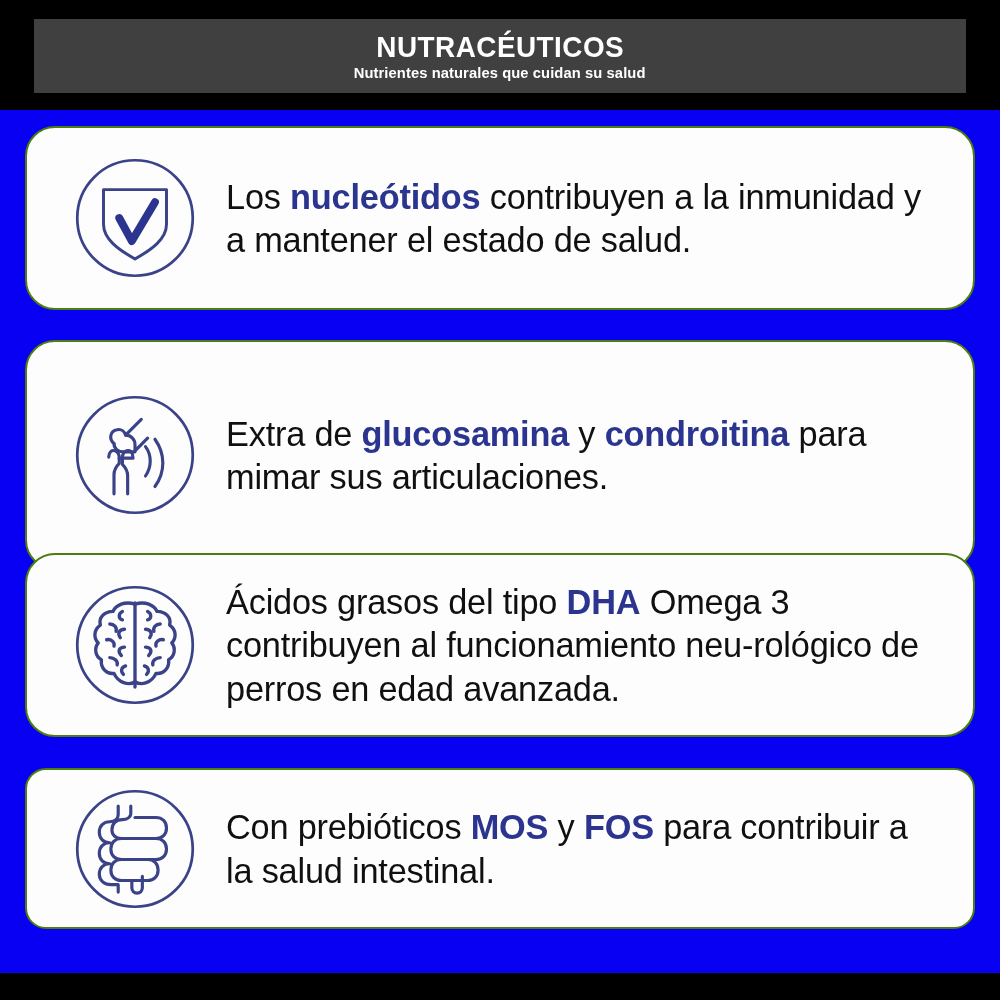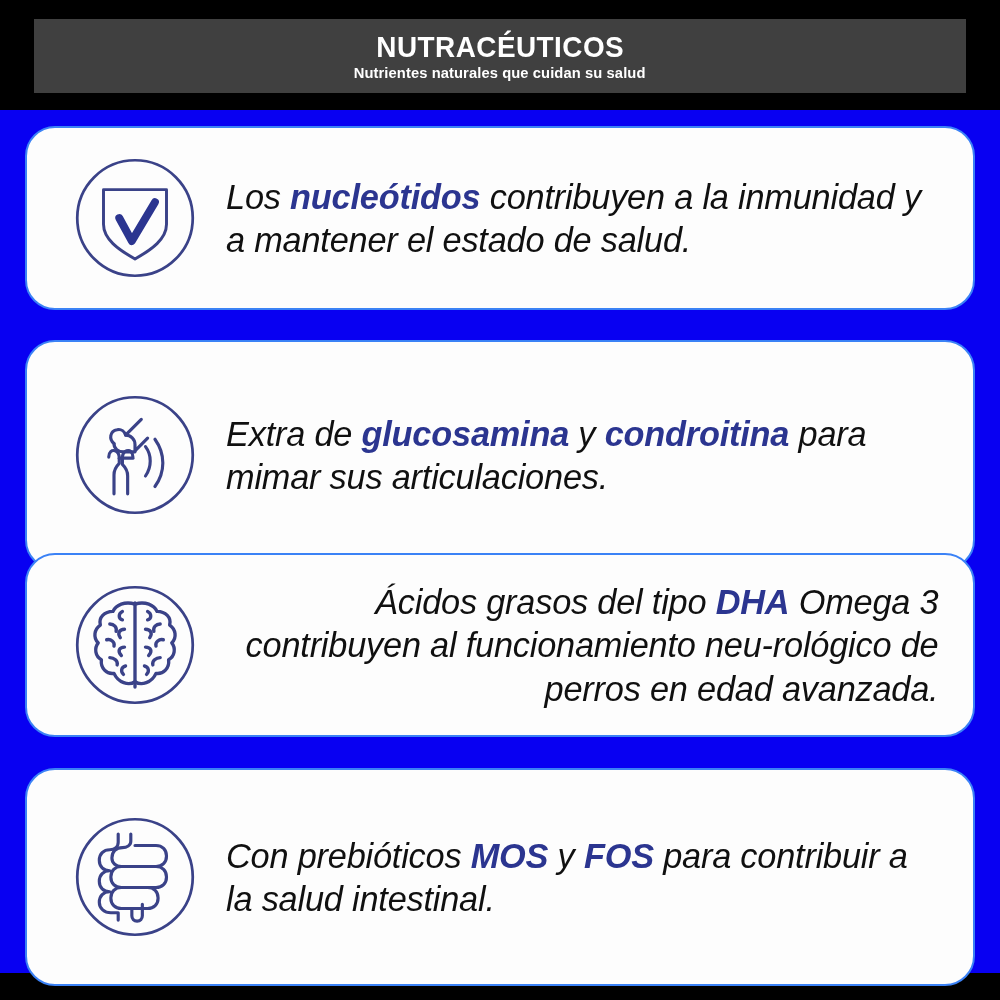--- a/index.html
+++ b/index.html
@@ -58,31 +58,30 @@
     height: 863px;
     background: #0800f2;
   }
 
   
   .card {
     position: absolute;
     left: 25px;
     width: 950px;
     background: #fdfdfd;
-    border: 2px solid #3b82f6;
+    border: 2px solid #4d7c0f;
     border-radius: 30px;
     box-sizing: border-box;
     display: flex;
     align-items: center;
-    font-style: italic;
   }
   #card-0 { top: 126px; height: 184px; }
   #card-1 { top: 340px; height: 230px; }
-  #card-2 { top: 553px; height: 184px; text-align: right; }
-  #card-3 { top: 768px; height: 218px; }
+  #card-2 { top: 553px; height: 184px; }
+  #card-3 { top: 768px; height: 161px; border-radius: 21px; }
 
   .card-icon {
     flex: 0 0 auto;
     width: 126px;
     height: 126px;
     margin-left: 45px;
     margin-right: 28px;
     display: flex;
     align-items: center;
     justify-content: center;

